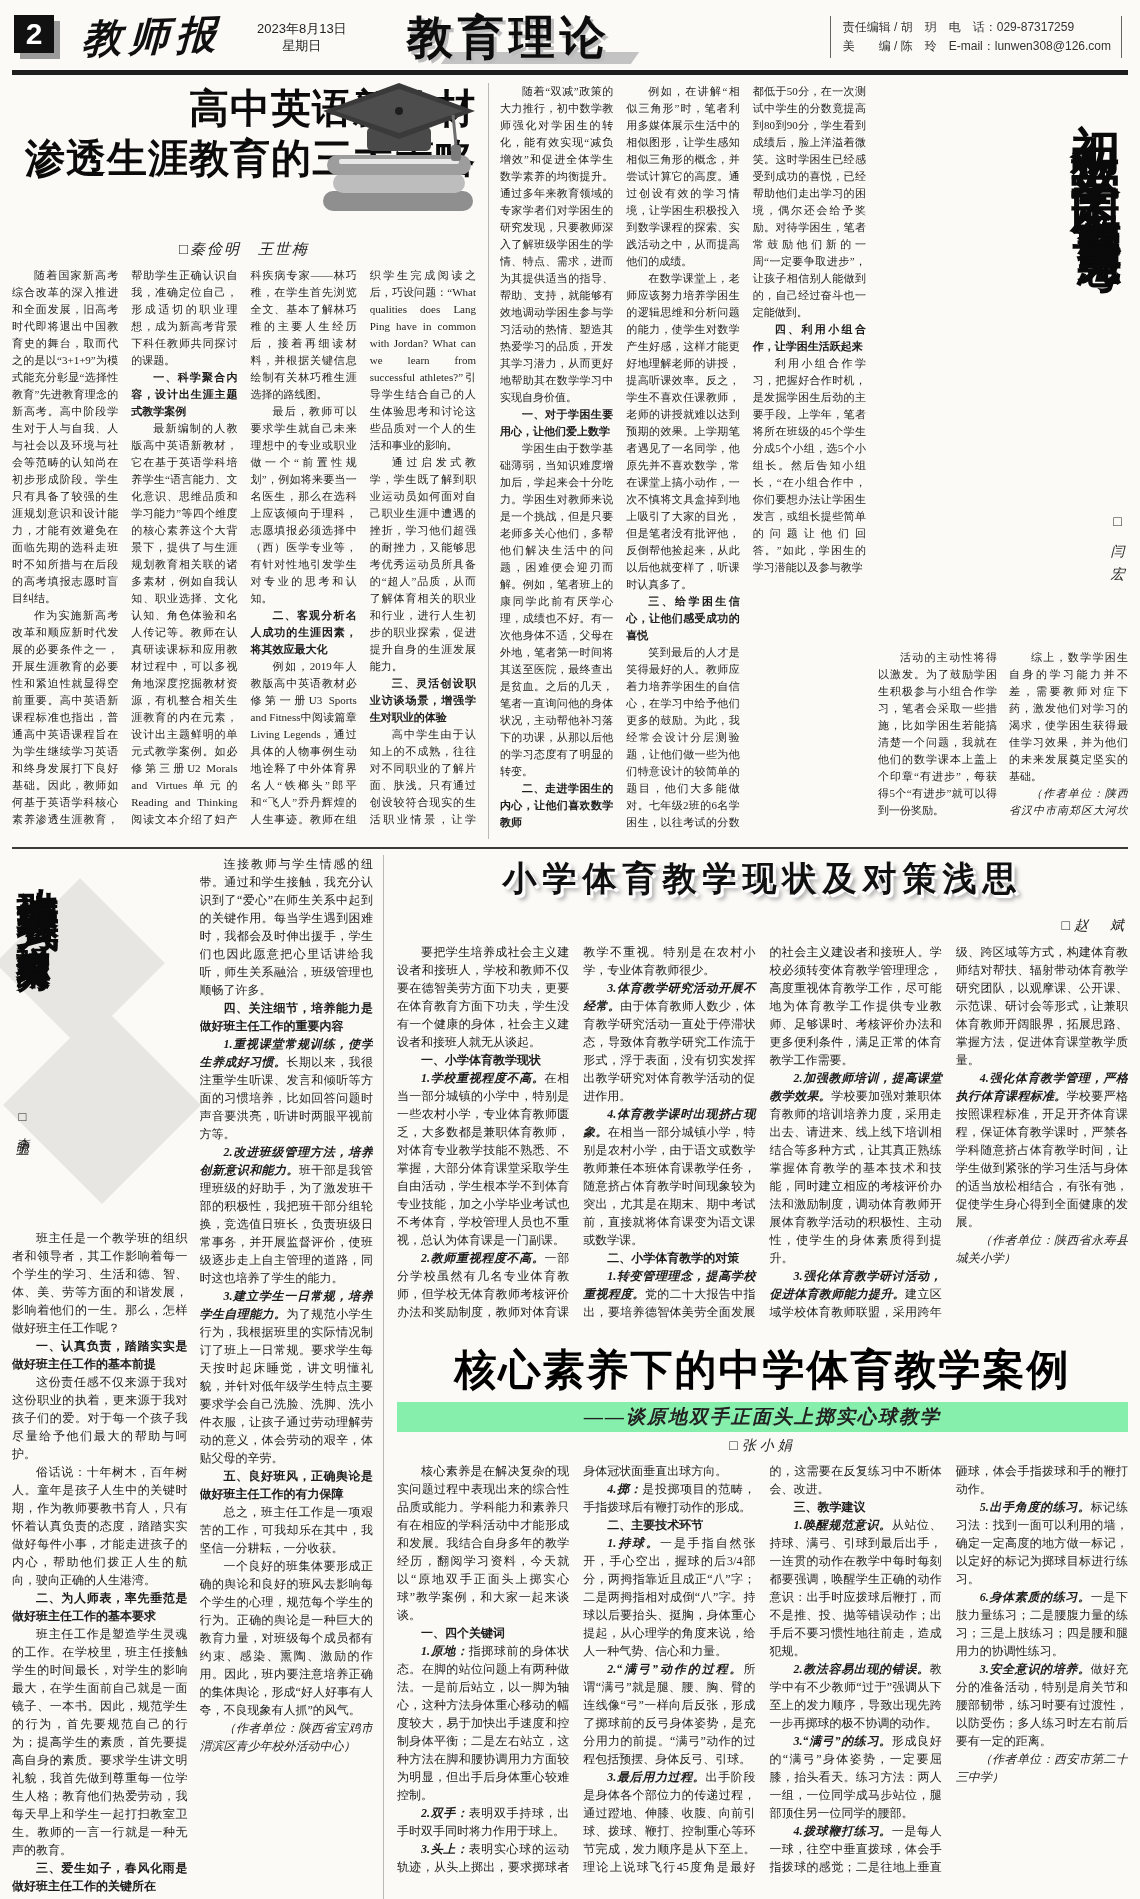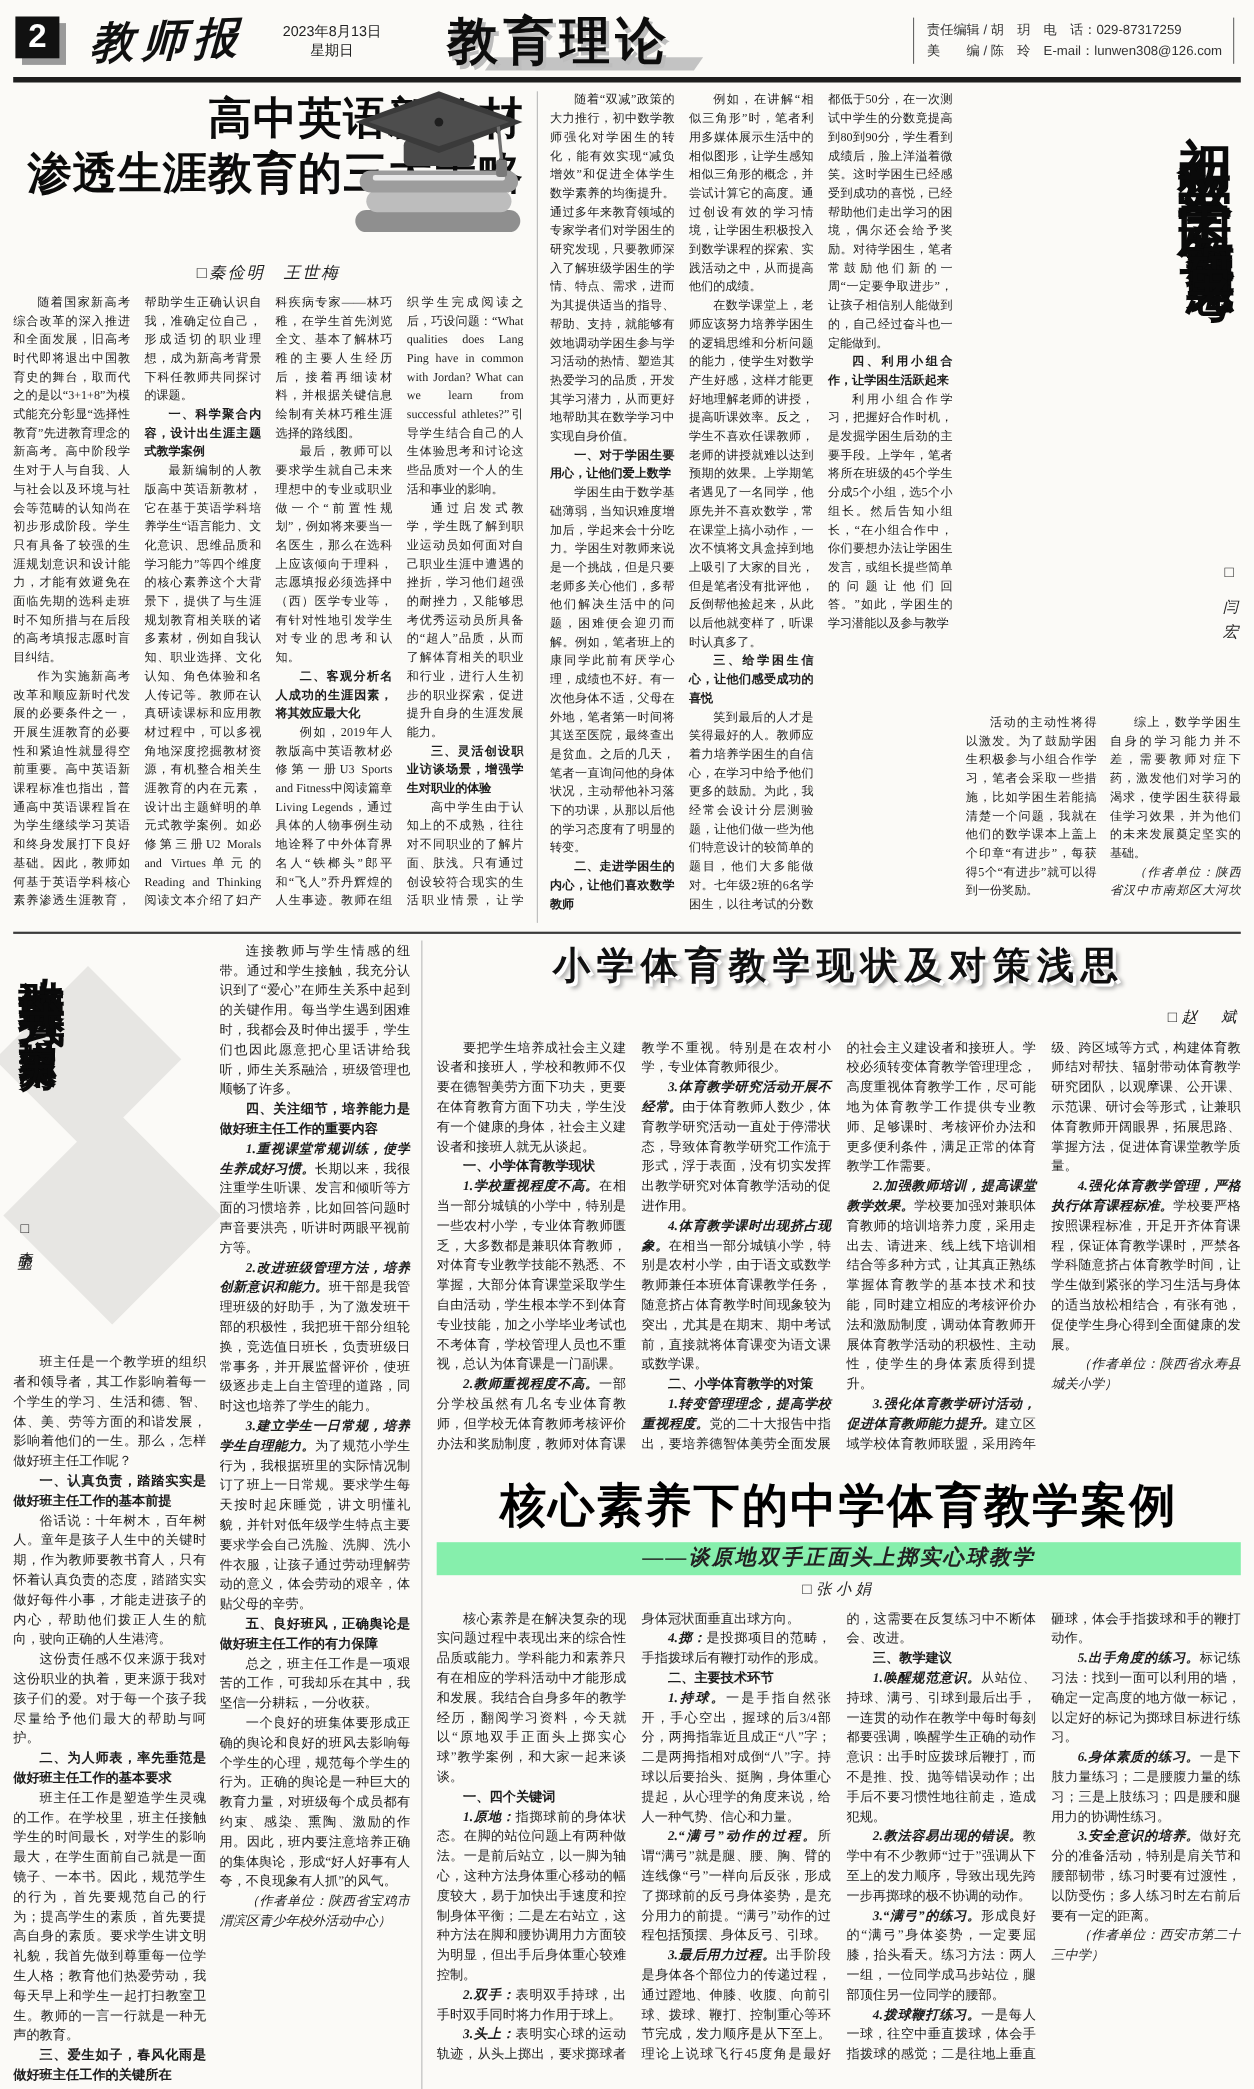--- a/index.html
+++ b/index.html
@@ -127,21 +127,21 @@
           <rect x="92" y="54" width="64" height="24" rx="5" fill="#4a4a4a"></rect>
           <polygon points="124,10 200,38 124,66 48,38" fill="#3a3a3a"></polygon>
           <polygon points="124,16 188,38 124,60 60,38" fill="#4d4d4d"></polygon>
           <circle cx="124" cy="38" r="4" fill="#1e1e1e"></circle>
           <path d="M178,42 L181,72" stroke="#6f6f6f" stroke-width="3" fill="none"></path>
           <rect x="176" y="72" width="10" height="16" rx="3" fill="#7a7a7a"></rect>
         </svg>
       </div>
       <div class="a-byline">□秦俭明　王世梅</div>
       <div class="a-body">
-          <p class="t-p">随着国家新高考综合改革的深入推进和全面发展，旧高考时代即将退出中国教育史的舞台，取而代之的是以“3+1+8”为模式能充分彰显“选择性教育”先进教育理念的新高考。高中阶段学生对于人与自我、人与社会以及环境与社会等范畴的认知尚在初步形成阶段。学生只有具备了较强的生涯规划意识和设计能力，才能有效避免在面临先期的选科走班时不知所措与在后段的高考填报志愿时盲目纠结。</p>
+          <p class="t-p">随着国家新高考综合改革的深入推进和全面发展，旧高考时代即将退出中国教育史的舞台，取而代之的是以“3+1+9”为模式能充分彰显“选择性教育”先进教育理念的新高考。高中阶段学生对于人与自我、人与社会以及环境与社会等范畴的认知尚在初步形成阶段。学生只有具备了较强的生涯规划意识和设计能力，才能有效避免在面临先期的选科走班时不知所措与在后段的高考填报志愿时盲目纠结。</p>
           <p class="t-p">作为实施新高考改革和顺应新时代发展的必要条件之一，开展生涯教育的必要性和紧迫性就显得空前重要。高中英语新课程标准也指出，普通高中英语课程旨在为学生继续学习英语和终身发展打下良好基础。因此，教师如何基于英语学科核心素养渗透生涯教育，帮助学生正确认识自我，准确定位自己，形成适切的职业理想，成为新高考背景下科任教师共同探讨的课题。</p>
           <p class="t-h">一、科学聚合内容，设计出生涯主题式教学案例</p>
           <p class="t-p">最新编制的人教版高中英语新教材，它在基于英语学科培养学生“语言能力、文化意识、思维品质和学习能力”等四个维度的核心素养这个大背景下，提供了与生涯规划教育相关联的诸多素材，例如自我认知、职业选择、文化认知、角色体验和名人传记等。教师在认真研读课标和应用教材过程中，可以多视角地深度挖掘教材资源，有机整合相关生涯教育的内在元素，设计出主题鲜明的单元式教学案例。如必修第三册U2 Morals and Virtues单元的Reading and Thinking阅读文本介绍了妇产科疾病专家——林巧稚，在学生首先浏览全文、基本了解林巧稚的主要人生经历后，接着再细读材料，并根据关键信息绘制有关林巧稚生涯选择的路线图。</p>
           <p class="t-p">最后，教师可以要求学生就自己未来理想中的专业或职业做一个“前置性规划”，例如将来要当一名医生，那么在选科上应该倾向于理科，志愿填报必须选择中（西）医学专业等，有针对性地引发学生对专业的思考和认知。</p>
           <p class="t-h">二、客观分析名人成功的生涯因素，将其效应最大化</p>
           <p class="t-p">例如，2019年人教版高中英语教材必修第一册U3 Sports and Fitness中阅读篇章Living Legends，通过具体的人物事例生动地诠释了中外体育界名人“铁榔头”郎平和“飞人”乔丹辉煌的人生事迹。教师在组织学生完成阅读之后，巧设问题：“What qualities does Lang Ping have in common with Jordan? What can we learn from successful athletes?”引导学生结合自己的人生体验思考和讨论这些品质对一个人的生活和事业的影响。</p>
           <p class="t-p">通过启发式教学，学生既了解到职业运动员如何面对自己职业生涯中遭遇的挫折，学习他们超强的耐挫力，又能够思考优秀运动员所具备的“超人”品质，从而了解体育相关的职业和行业，进行人生初步的职业探索，促进提升自身的生涯发展能力。</p>
           <p class="t-h">三、灵活创设职业访谈场景，增强学生对职业的体验</p>
           <p class="t-p">高中学生由于认知上的不成熟，往往对不同职业的了解片面、肤浅。只有通过创设较符合现实的生活职业情景，让学生“转变角色”并走向职场去感同身受，才能真正认识不同职业的特点、性质、内涵及各层级的具体指标。高中英语教材内容涉猎广泛，量大面广，应有尽有。</p>
         </div>
@@ -186,22 +186,22 @@
           <div class="diamond d2"></div>
           <div class="c-vt">
             <div class="t1">改进班级管理方式</div>
             <div class="t2">增强班级凝聚力</div>
             <div class="vbyl">□李晓卫</div>
           </div>
         </div>
         <div class="c-lefttext">
             <p class="t-p">班主任是一个教学班的组织者和领导者，其工作影响着每一个学生的学习、生活和德、智、体、美、劳等方面的和谐发展，影响着他们的一生。那么，怎样做好班主任工作呢？</p>
             <p class="t-h">一、认真负责，踏踏实实是做好班主任工作的基本前提</p>
+            <p class="t-p">这份责任感不仅来源于我对这份职业的执着，更来源于我对孩子们的爱。对于每一个孩子我尽量给予他们最大的帮助与呵护。</p>
             <p class="t-p">俗话说：十年树木，百年树人。童年是孩子人生中的关键时期，作为教师要教书育人，只有怀着认真负责的态度，踏踏实实做好每件小事，才能走进孩子的内心，帮助他们拨正人生的航向，驶向正确的人生港湾。</p>
-            <p class="t-p">这份责任感不仅来源于我对这份职业的执着，更来源于我对孩子们的爱。对于每一个孩子我尽量给予他们最大的帮助与呵护。</p>
             <p class="t-h">二、为人师表，率先垂范是做好班主任工作的基本要求</p>
             <p class="t-p">班主任工作是塑造学生灵魂的工作。在学校里，班主任接触学生的时间最长，对学生的影响最大，在学生面前自己就是一面镜子、一本书。因此，规范学生的行为，首先要规范自己的行为；提高学生的素质，首先要提高自身的素质。要求学生讲文明礼貌，我首先做到尊重每一位学生人格；教育他们热爱劳动，我每天早上和学生一起打扫教室卫生。教师的一言一行就是一种无声的教育。</p>
             <p class="t-h">三、爱生如子，春风化雨是做好班主任工作的关键所在</p>
           </div>
       </div>
       <div class="c-right c-righttext">
           <p class="t-p">连接教师与学生情感的纽带。通过和学生接触，我充分认识到了“爱心”在师生关系中起到的关键作用。每当学生遇到困难时，我都会及时伸出援手，学生们也因此愿意把心里话讲给我听，师生关系融洽，班级管理也顺畅了许多。</p>
           <p class="t-h">四、关注细节，培养能力是做好班主任工作的重要内容</p>
           <p class="t-p"><b class="lead">1.重视课堂常规训练，使学生养成好习惯。</b>长期以来，我很注重学生听课、发言和倾听等方面的习惯培养，比如回答问题时声音要洪亮，听讲时两眼平视前方等。</p>
           <p class="t-p"><b class="lead">2.改进班级管理方法，培养创新意识和能力。</b>班干部是我管理班级的好助手，为了激发班干部的积极性，我把班干部分组轮换，竞选值日班长，负责班级日常事务，并开展监督评价，使班级逐步走上自主管理的道路，同时这也培养了学生的能力。</p>

